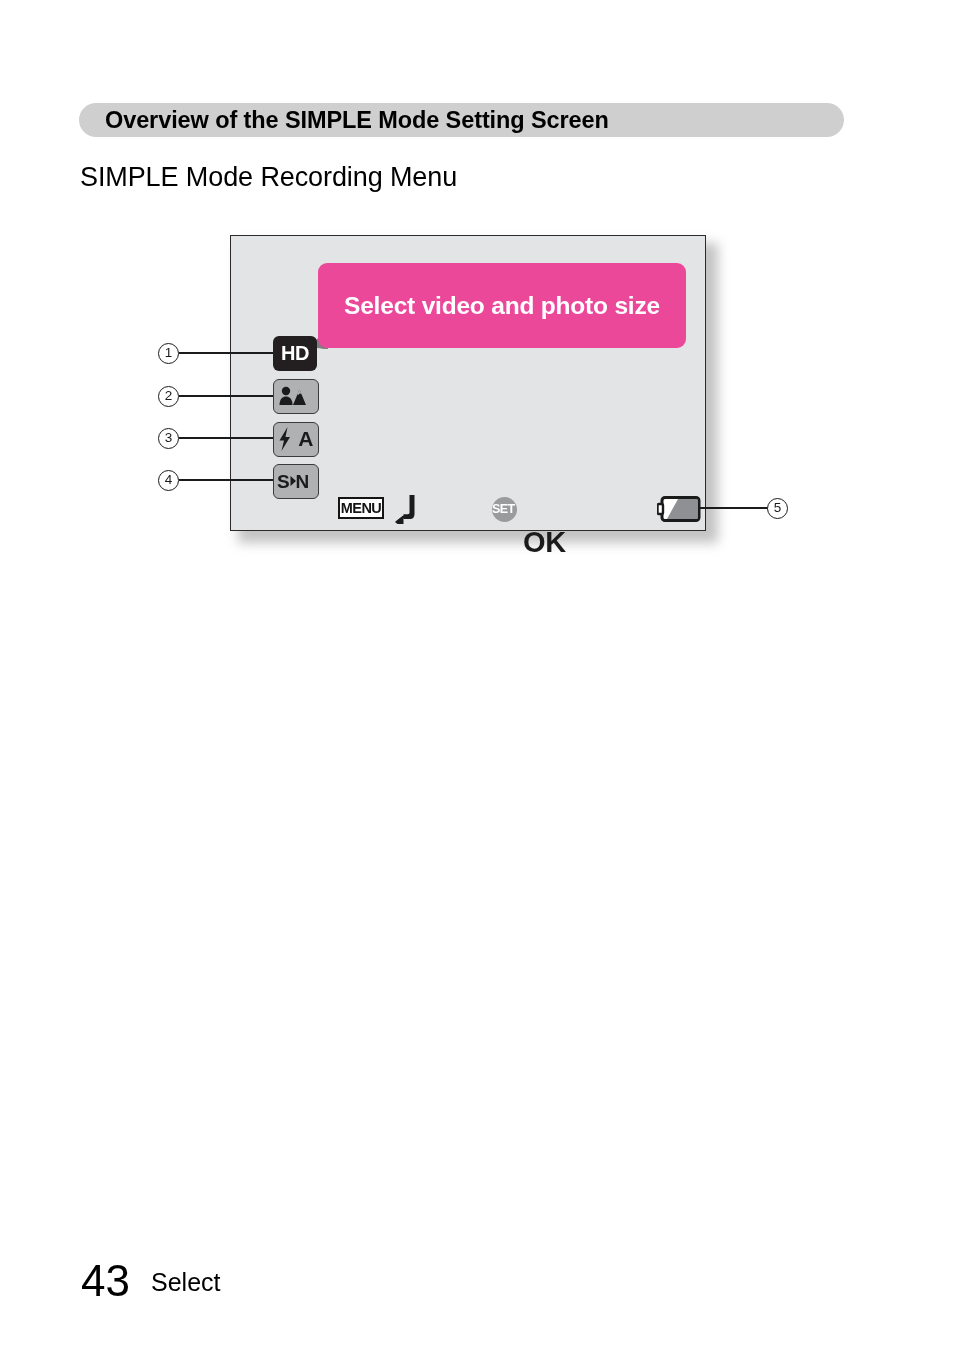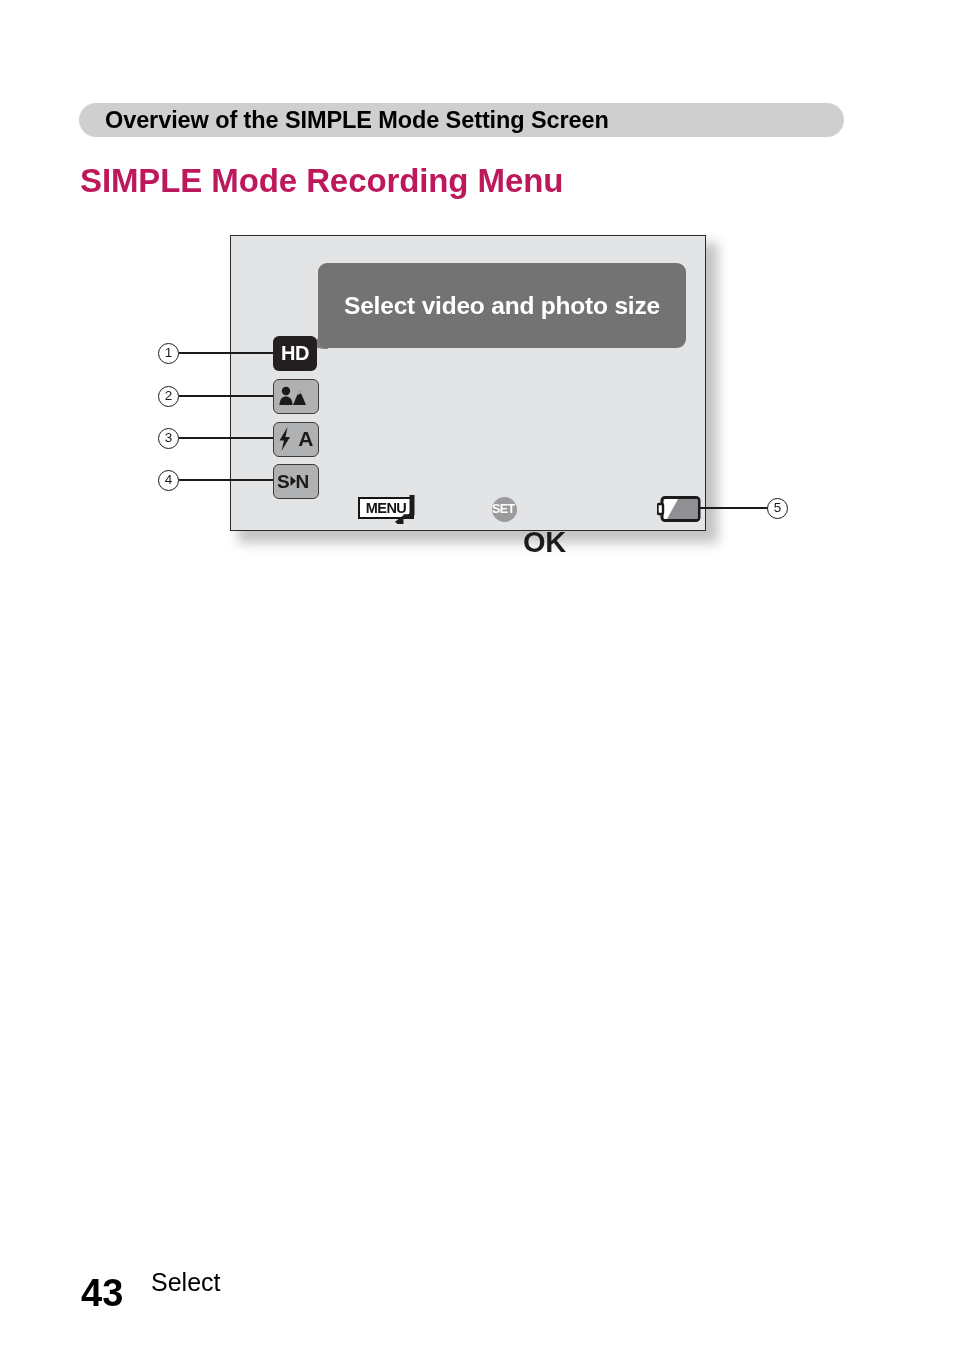--- a/index.html
+++ b/index.html
@@ -37,23 +37,23 @@
     color: #000000;
     letter-spacing: -0.1px;
     white-space: nowrap;
   }
 
   
   .sub-heading {
     position: absolute;
     left: 80px;
     top: 162px;
-    font-size: 33px;
-    font-weight: bold;
-    color: #be185d;
+    font-size: 27px;
+    font-weight: normal;
+    color: #000000;
     letter-spacing: -0.1px;
     white-space: nowrap;
   }
 
   
   .figure {
     position: absolute;
     left: 0;
     top: 0;
     width: 954px;
@@ -82,21 +82,21 @@
     box-sizing: border-box;
   }
 
   
   .tooltip {
     position: absolute;
     left: 318px;
     top: 263px;
     width: 368px;
     height: 85px;
-    background: #737373;
+    background: #ec4899;
     border-radius: 9px;
     box-sizing: border-box;
   }
   .tooltip-text {
     position: absolute;
     left: 0;
     top: 0;
     width: 368px;
     height: 85px;
     line-height: 85px;
@@ -167,23 +167,23 @@
   }
   .icon-mode {
     top: 128px;
     background: #b0b1b3;
     border: 1.6px solid #3b3b3b;
   }
 
   
   .menu-box {
     position: absolute;
-    left: 358px;
+    left: 338px;
     top: 497px;
-    width: 56px;
+    width: 46px;
     height: 22px;
     background: #ffffff;
     border: 2px solid #141414;
     box-sizing: border-box;
   }
   .menu-box-text {
     position: absolute;
     left: 0; top: 0; right: 0; bottom: 0;
     line-height: 19px;
     text-align: center;
@@ -266,23 +266,23 @@
   
   .footer {
     position: absolute;
     left: 81px;
     top: 1258px;
     height: 46px;
   }
   .page-number {
     position: absolute;
     left: 0;
-    top: 12px;
-    font-size: 38px;
-    font-weight: bold;
+    top: 0;
+    font-size: 44px;
+    font-weight: normal;
     color: #000000;
     line-height: 46px;
   }
   .language {
     position: absolute;
     left: 70px;
     top: 3px;
     font-size: 25px;
     color: #000000;
     line-height: 42px;

